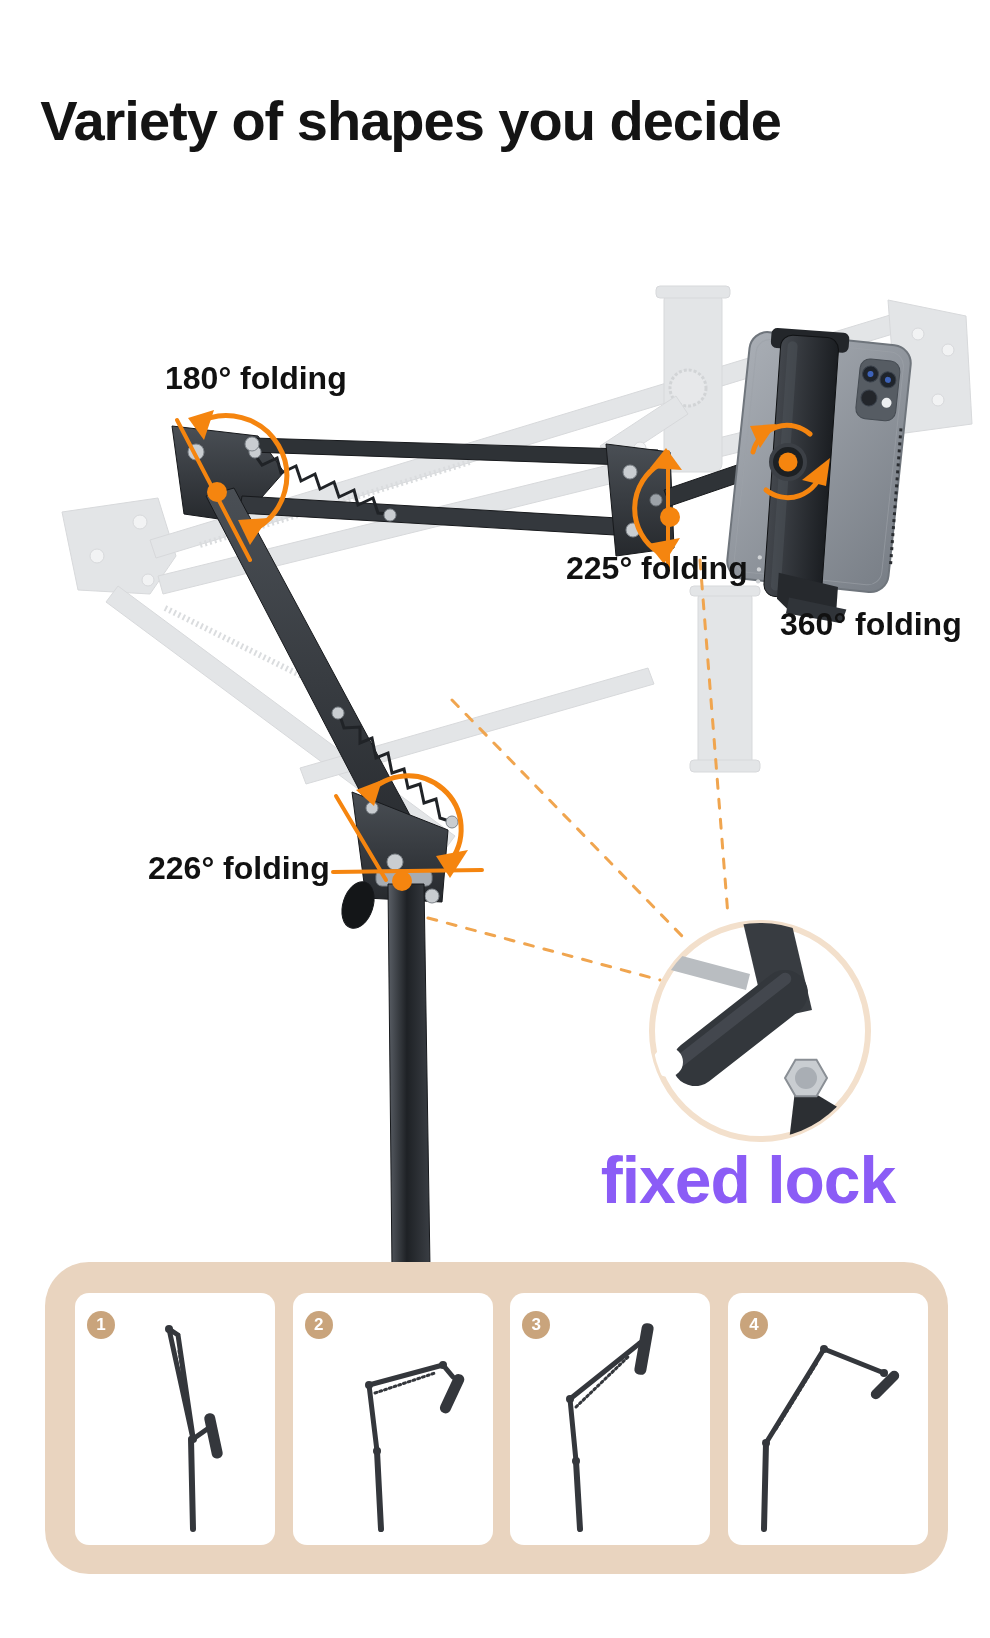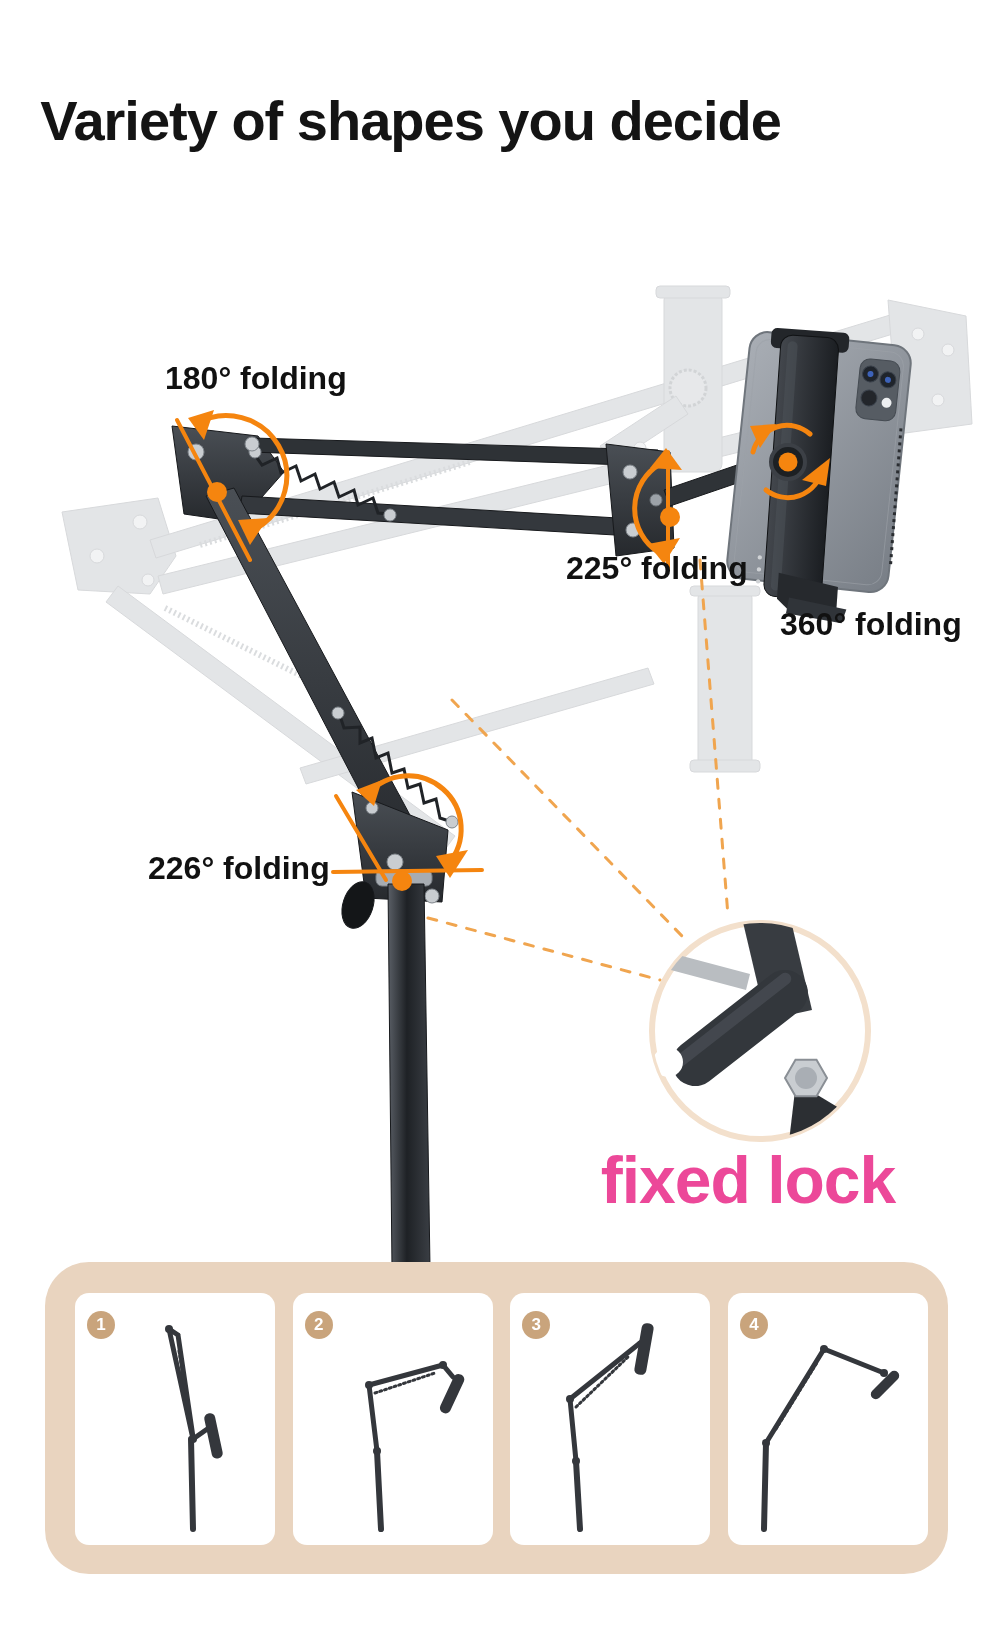--- a/index.html
+++ b/index.html
@@ -8,21 +8,21 @@
   .title{position:absolute;left:0;top:88px;width:821px;text-align:center;
          font-size:56px;font-weight:700;letter-spacing:-1px;color:#141414;}
   .main-art{position:absolute;left:0;top:0;width:990px;height:1638px;z-index:1;}
   .angle-label{position:absolute;z-index:2;font-size:32px;font-weight:700;color:#111111;
                letter-spacing:0px;white-space:nowrap;}
   .label-180{left:130px;top:360px;margin-left:35px;}
   .label-225{left:566px;top:550px;}
   .label-360{left:772px;top:606px;margin-left:8px;}
   .label-135{left:148px;top:850px;}
   .fixed-lock{position:absolute;left:538px;top:1142px;width:420px;text-align:center;z-index:2;
-              font-size:66px;font-weight:700;color:#ec4899;letter-spacing:-1px;}
+              font-size:66px;font-weight:700;color:#8b5cf6;letter-spacing:-1px;}
   .variant-panel{position:absolute;left:45px;top:1262px;width:903px;height:312px;z-index:3;
                  background:#E9D4BF;border-radius:44px;box-sizing:border-box;
                  padding:31px 20px 29px 30px;display:flex;justify-content:space-between;}
   .variant-card{position:relative;width:200px;height:252px;background:#ffffff;border-radius:14px;}
   .variant-badge{position:absolute;left:12px;top:18px;width:28px;height:28px;border-radius:50%;
                  background:#C9A47C;color:#ffffff;font-size:17px;font-weight:700;
                  display:flex;align-items:center;justify-content:center;z-index:2;}
   .thumb{position:absolute;left:0;top:0;width:200px;height:252px;}
 </style>
 </head>

